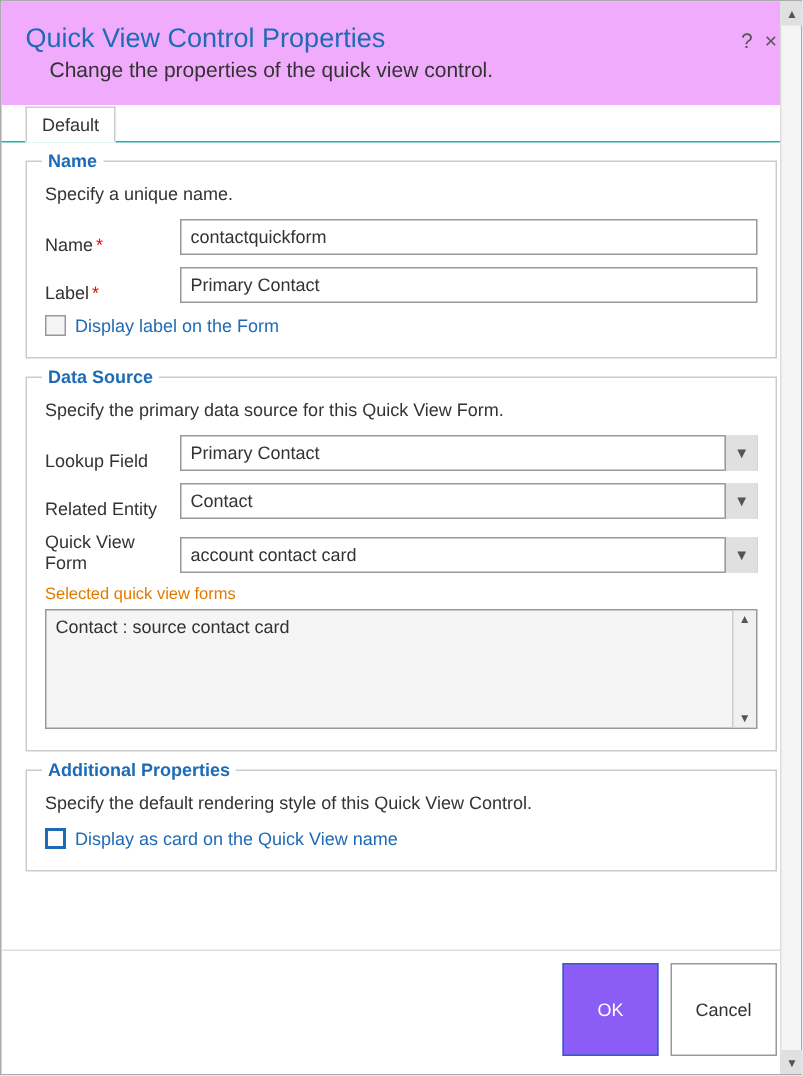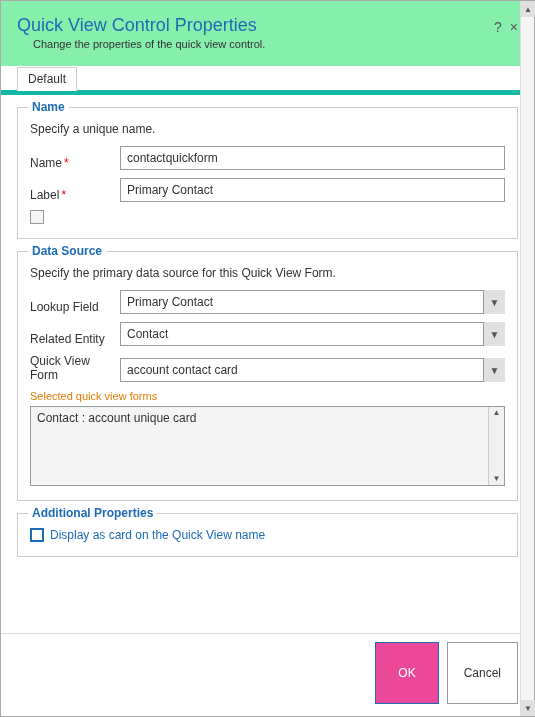--- a/index.html
+++ b/index.html
@@ -15,21 +15,21 @@
     .dialog {
       width: 535px;
       height: 717px;
       background: #fff;
       border: 1px solid #aaa;
       display: flex;
       flex-direction: column;
       position: relative;
     }
     .title-bar {
-      background: #86efac;
+      background: #f0abfc;
       padding: 14px 16px 6px 16px;
       border-bottom: none;
       display: flex;
       justify-content: space-between;
       align-items: flex-start;
     }
     .title-text {
       color: #1e6bb5;
       font-size: 18px;
       font-weight: 400;
@@ -41,25 +41,25 @@
       color: #555;
       font-size: 14px;
     }
     .title-icon {
       cursor: pointer;
       color: #555;
     }
     .subtitle {
       padding: 2px 16px 10px 16px;
       color: #333;
-      font-size: 11px;
+      font-size: 14px;
     }
     .tabs-bar {
       padding: 0 16px;
-      border-bottom: 5px solid #14b8a6;
+      border-bottom: 1px solid #14b8a6;
       display: flex;
     }
     .tab {
       padding: 4px 10px;
       border: 1px solid #ccc;
       border-bottom: none;
       background: #f0f0f0;
       cursor: pointer;
       font-size: 12px;
       color: #333;
@@ -230,21 +230,21 @@
       min-width: 60px;
     }
     .footer-area {
       padding: 8px 16px 12px 16px;
       display: flex;
       justify-content: flex-end;
       gap: 8px;
       border-top: 1px solid #ddd;
     }
     .btn-primary {
-      background: #ec4899;
+      background: #8b5cf6;
       color: #fff;
       border: 1px solid #1e6bb5;
       padding: 5px 22px;
       font-size: 12px;
       font-family: inherit;
       cursor: pointer;
       min-width: 60px;
     }
     .btn-secondary {
       background: #fff;
@@ -329,20 +329,21 @@
 
       <div class="form-row">
         <div class="form-label">
           <span>Label</span><span class="required-star">*</span>
         </div>
         <input class="form-input" type="text" value="Primary Contact" style="">
       </div>
 
       <div class="checkbox-row">
         <div class="checkbox-box"></div>
+        <span class="checkbox-label">Display label on the Form</span>
       </div>
     </div>
 
     <div class="group-box">
       <div class="group-legend">Data Source</div>
       <div class="group-desc">Specify the primary data source for this Quick View Form.</div>
 
       <div class="form-row">
         <div class="form-label">Lookup Field</div>
         <div class="select-wrapper">
@@ -368,31 +369,32 @@
         <div class="select-wrapper">
           <select class="form-select">
             <option>account contact card</option>
           </select>
           <div class="select-arrow">▼</div>
         </div>
       </div>
 
       <div class="selected-forms-label">Selected quick view forms</div>
       <div class="selected-forms-box">
-        <div class="selected-forms-item">Contact : account unique card</div>
+        <div class="selected-forms-item">Contact : source contact card</div>
         <div class="scrollbar-right">
           <span class="scrollbar-arrow">▲</span>
           <span class="scrollbar-arrow">▼</span>
         </div>
       </div>
 
     </div>
 
     <div class="group-box">
       <div class="group-legend">Additional Properties</div>
+      <div class="group-desc">Specify the default rendering style of this Quick View Control.</div>
       <div class="checkbox-row">
         <div class="checkbox-box" style="background:#fff; border:2px solid #1e6bb5;"></div>
         <span class="checkbox-label">Display as card on the Quick View name</span>
       </div>
     </div>
 
   </div>
 
   <div class="footer-area">
     <button class="btn-primary">OK</button>

